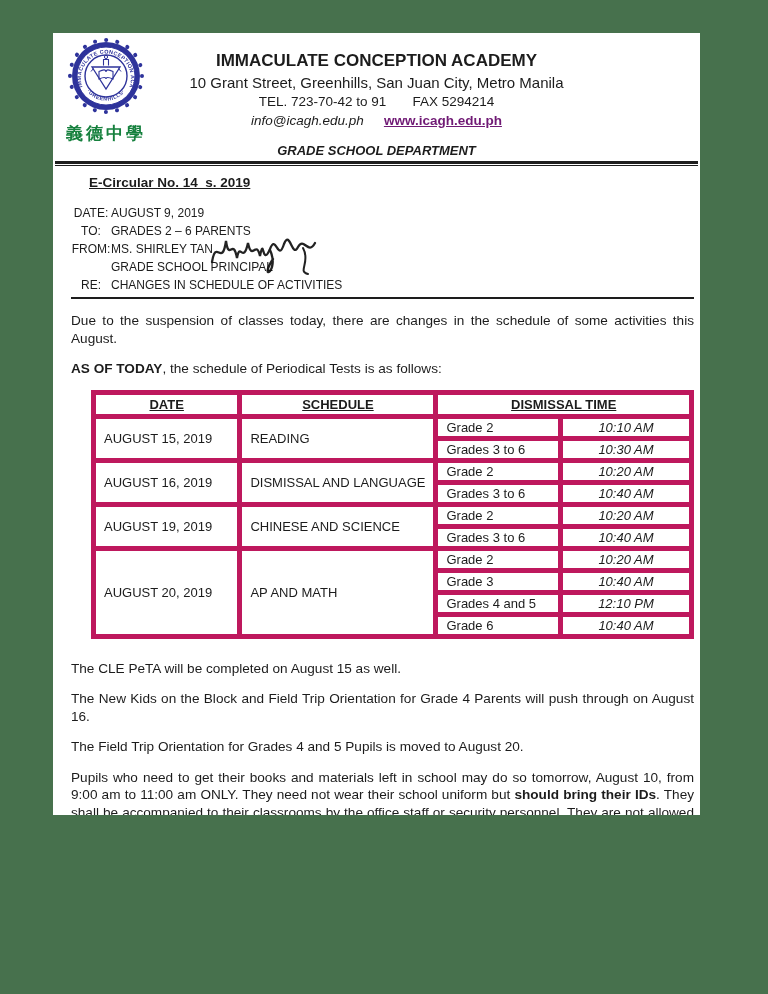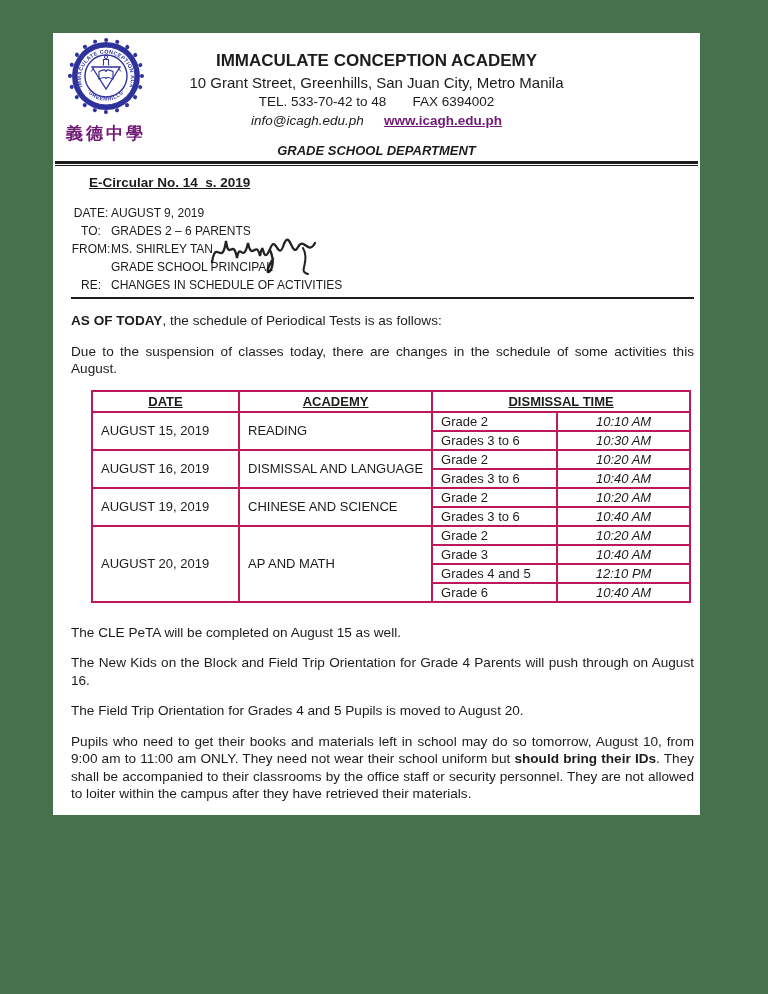--- a/index.html
+++ b/index.html
@@ -11,21 +11,21 @@
     -webkit-font-smoothing:antialiased;
   }
   .paper{
     position:absolute;left:53px;top:33px;width:647px;height:782px;
     background:#ffffff;color:#1c1c1c;overflow:hidden;
   }
   
   .logo-block{position:absolute;left:6px;top:3px;width:94px;text-align:center;}
   .seal{display:block;margin:0 auto;}
   .chinese-name{
-    margin-top:6px;color:#701a75;font-weight:bold;font-size:17px;
+    margin-top:6px;color:#15803d;font-weight:bold;font-size:17px;
     letter-spacing:3px;white-space:nowrap;font-family:"DejaVu Sans",sans-serif;
   }
   .header-text{padding-top:17px;text-align:center;line-height:18px;}
   .school-name{font-size:17px;font-weight:bold;line-height:22px;}
   .addr-line{font-size:15px;margin-top:2px;}
   .tel-line{font-size:13.5px;margin-top:1px;}
   .fax{margin-left:26px;}
   .contact-line{font-size:13.5px;margin-top:1px;}
   .email{font-style:italic;}
   .website{margin-left:20px;color:#701a75;font-weight:bold;text-decoration:underline;cursor:pointer;}
@@ -38,21 +38,21 @@
   .field-row{display:flex;line-height:18px;}
   .field-label{width:40px;flex:none;white-space:pre;}
   .field-value{white-space:pre;}
   .signature{position:absolute;left:136px;top:24px;z-index:2;}
   .memo-rule{border-top:2px solid #1d1d1d;margin-top:3px;}
   
   .bodytext p{font-size:13.6px;line-height:17.5px;text-align:justify;margin:13px 0 0 0;}
   .outro p:first-child{margin-top:21px;}
   
   table.sched{border-collapse:collapse;table-layout:fixed;margin:12px 0 0 20px;font-size:13px;}
-  table.sched th,table.sched td{border:2px solid #be185d;padding:0 8px;height:17px;overflow:hidden;white-space:nowrap;}
+  table.sched th,table.sched td{border:5px solid #be185d;padding:0 8px;height:17px;overflow:hidden;white-space:nowrap;}
   table.sched th{height:19px;font-weight:bold;text-decoration:underline;text-align:center;}
   td.c-date{padding-left:10px;}
   td.c-subject{padding-left:8px;}
   td.c-group{padding-left:8px;}
   td.c-time{text-align:center;font-style:italic;}
 </style>
 </head>
 <body>
 
 <div class="paper">
@@ -83,21 +83,21 @@
         <path d="M27.5 32.5 l-2.5 3 M52.5 32.5 l2.5 3" stroke-width="1"></path>
       </g>
     </svg>
     <div class="chinese-name">義德中學</div>
   </div>
 
   <div class="header-text">
     <div class="school-name">IMMACULATE CONCEPTION ACADEMY</div>
     <div class="addr-line">10 Grant Street, Greenhills, San Juan City, Metro Manila</div>
     <div class="tel-line">
-      <span>TEL. 533-70-42 to 48</span><span class="fax">FAX 6394002</span>
+      <span>TEL. 723-70-42 to 91</span><span class="fax">FAX 5294214</span>
     </div>
     <div class="contact-line">
       <span class="email">info@icagh.edu.ph</span><span class="website">www.icagh.edu.ph</span>
     </div>
   </div>
 
   <div class="dept-line">GRADE SCHOOL DEPARTMENT</div>
   <div class="double-rule"></div>
 
   <div class="content">
@@ -131,35 +131,35 @@
           <path d="M5 34 C9 10 15 40 19 13 C22 34 26 9 30 30 C33 13 36 37 41 15 C45 34 49 11 53 28 C57 7 55 40 63 21 C69 5 71 35 77 16 C83 1 85 31 91 19 C97 8 101 28 108 15"></path>
           <path d="M63 22 C73 44 51 54 66 31"></path>
           <path d="M96 20 C104 34 90 44 101 46" stroke-width="2"></path>
         </g>
       </svg>
     </div>
 
     <div class="memo-rule"></div>
 
     <div class="bodytext intro">
+        <p><span>Due to the suspension of classes today, there are changes in the schedule of some activities this August.</span></p>
         <p><b>AS OF TODAY</b><span>, the schedule of Periodical Tests is as follows:</span></p>
-        <p><span>Due to the suspension of classes today, there are changes in the schedule of some activities this August.</span></p>
       </div>
 
     <table class="sched">
       <colgroup>
         <col style="width:147px">
           <col style="width:180px">
           <col style="width:125px">
           <col style="width:133px">
       </colgroup>
       <thead>
         <tr>
           <th>DATE</th>
-          <th>ACADEMY</th>
+          <th>SCHEDULE</th>
           <th colspan="2">DISMISSAL TIME</th>
         </tr>
       </thead>
       <tbody>
           <tr>
             <td class="c-date" rowspan="2">AUGUST 15, 2019</td>
             <td class="c-subject" rowspan="2">READING</td>
             <td class="c-group">Grade 2</td>
             <td class="c-time">10:10 AM</td>
           </tr>

